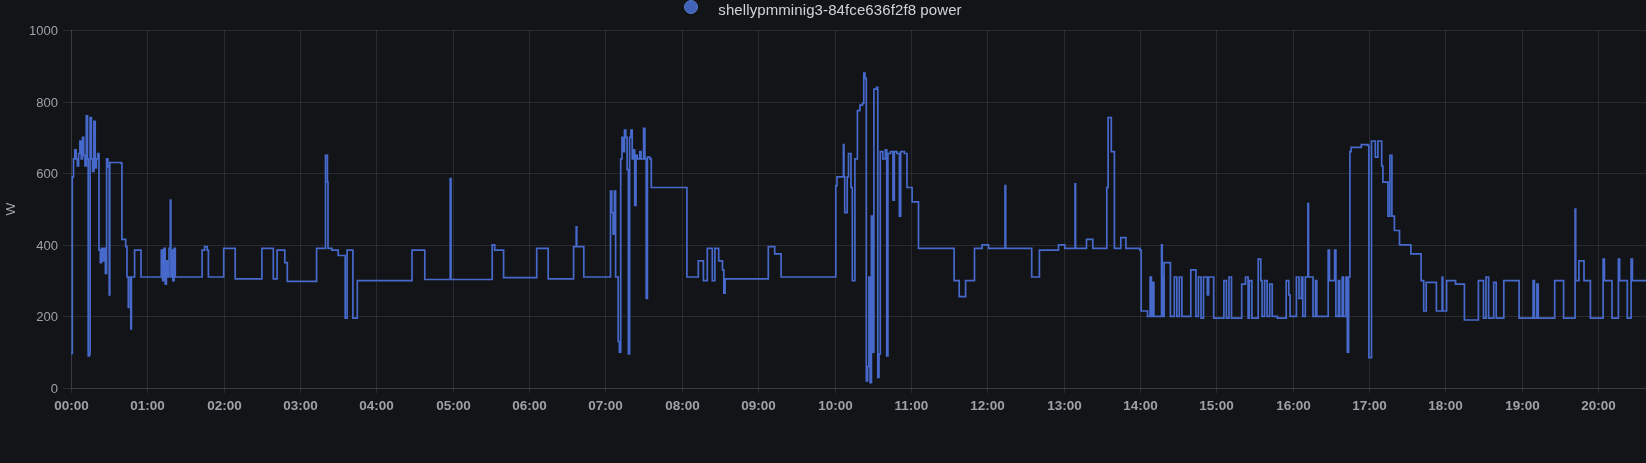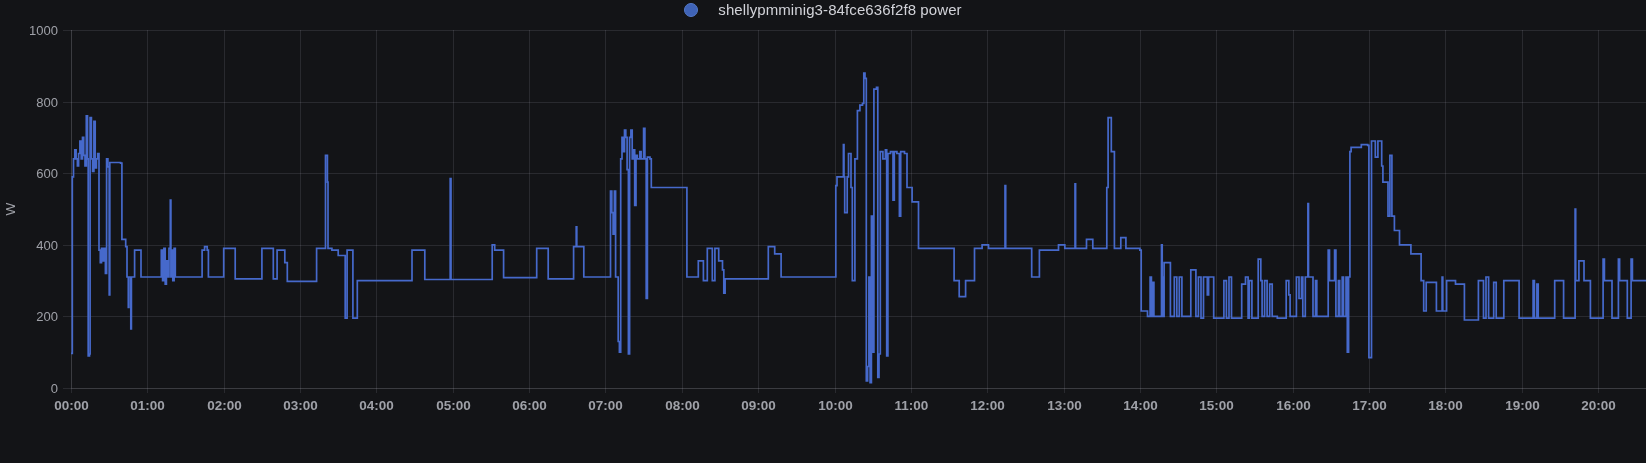--- a/index.html
+++ b/index.html
@@ -8,21 +8,21 @@
     width:1646px;height:463px;
     background:#131417;
     font-family:"Liberation Sans", sans-serif;
     overflow:hidden;
   }
   .legend{
     position:absolute;top:0;left:0;width:100%;height:20px;
     display:flex;align-items:center;justify-content:center;
     z-index:2;
   }
-  .legend-item{display:flex;align-items:center;gap:20px;cursor:pointer;}
+  .legend-item{display:flex;align-items:flex-start;gap:20px;cursor:pointer;}
   .legend-dot{
     width:14px;height:14px;border-radius:50%;
     background:#3f63b7;border:1px solid #5379c9;box-sizing:border-box;
   }
   .legend-label{
     color:#d2d3d9;font-size:15px;line-height:20px;letter-spacing:0.1px;
   }
   svg{position:absolute;top:0;left:0;}
   text{font-family:"Liberation Sans", sans-serif;}
 </style>

